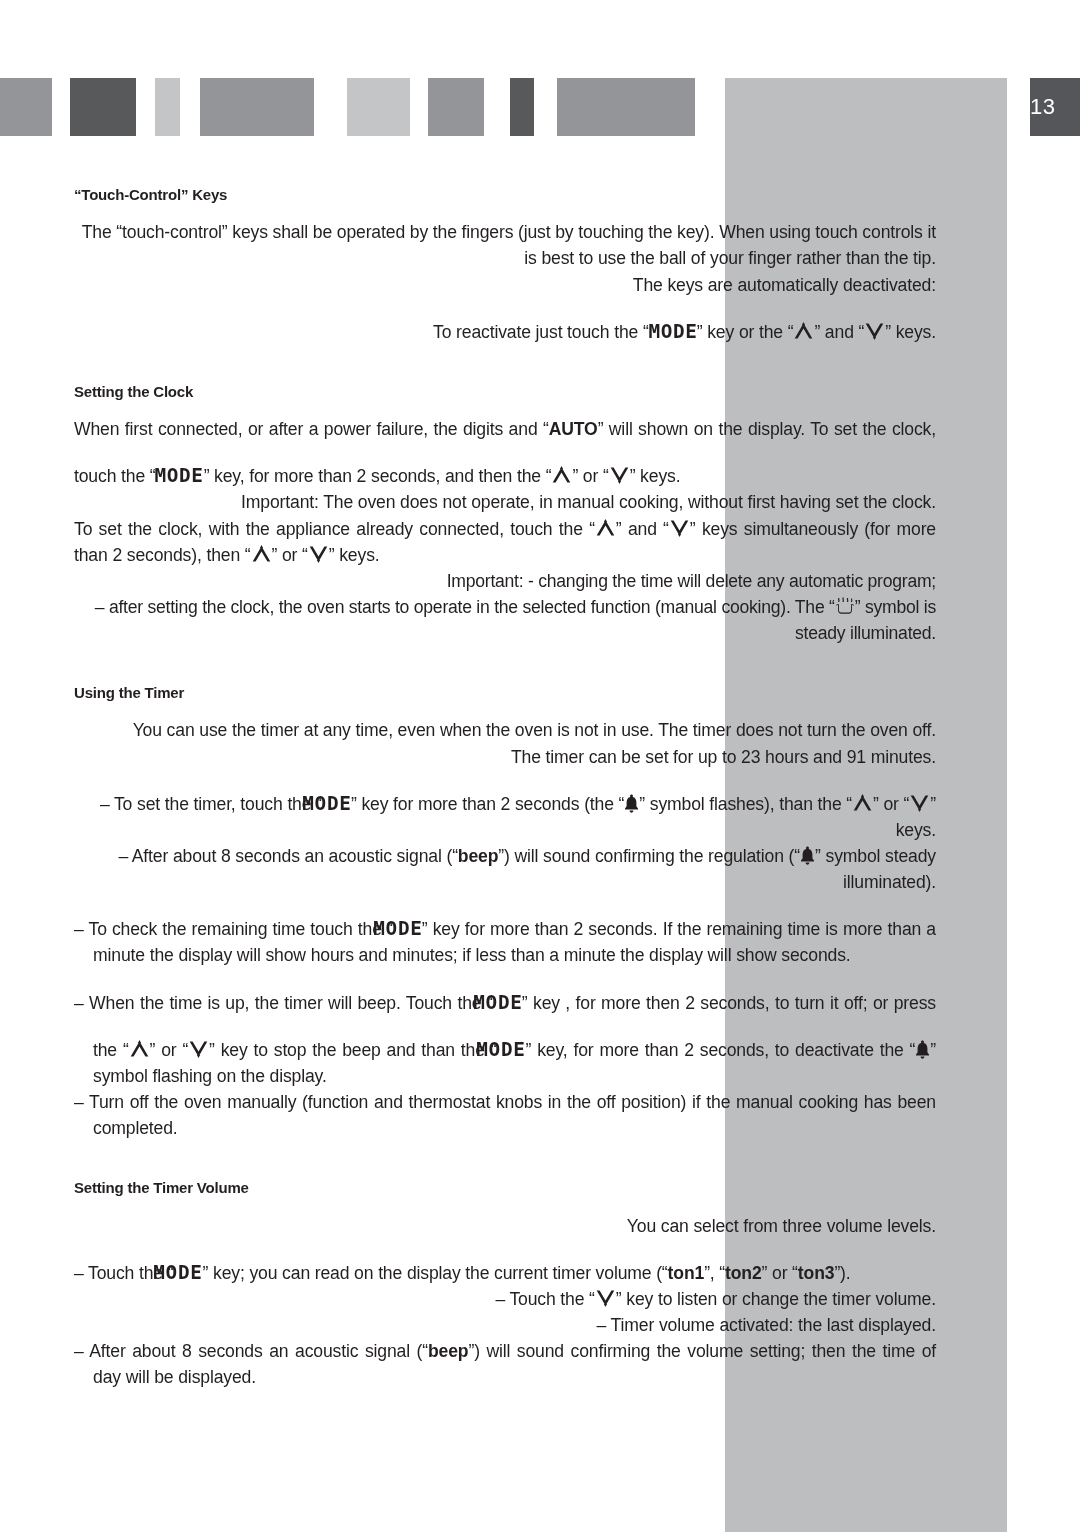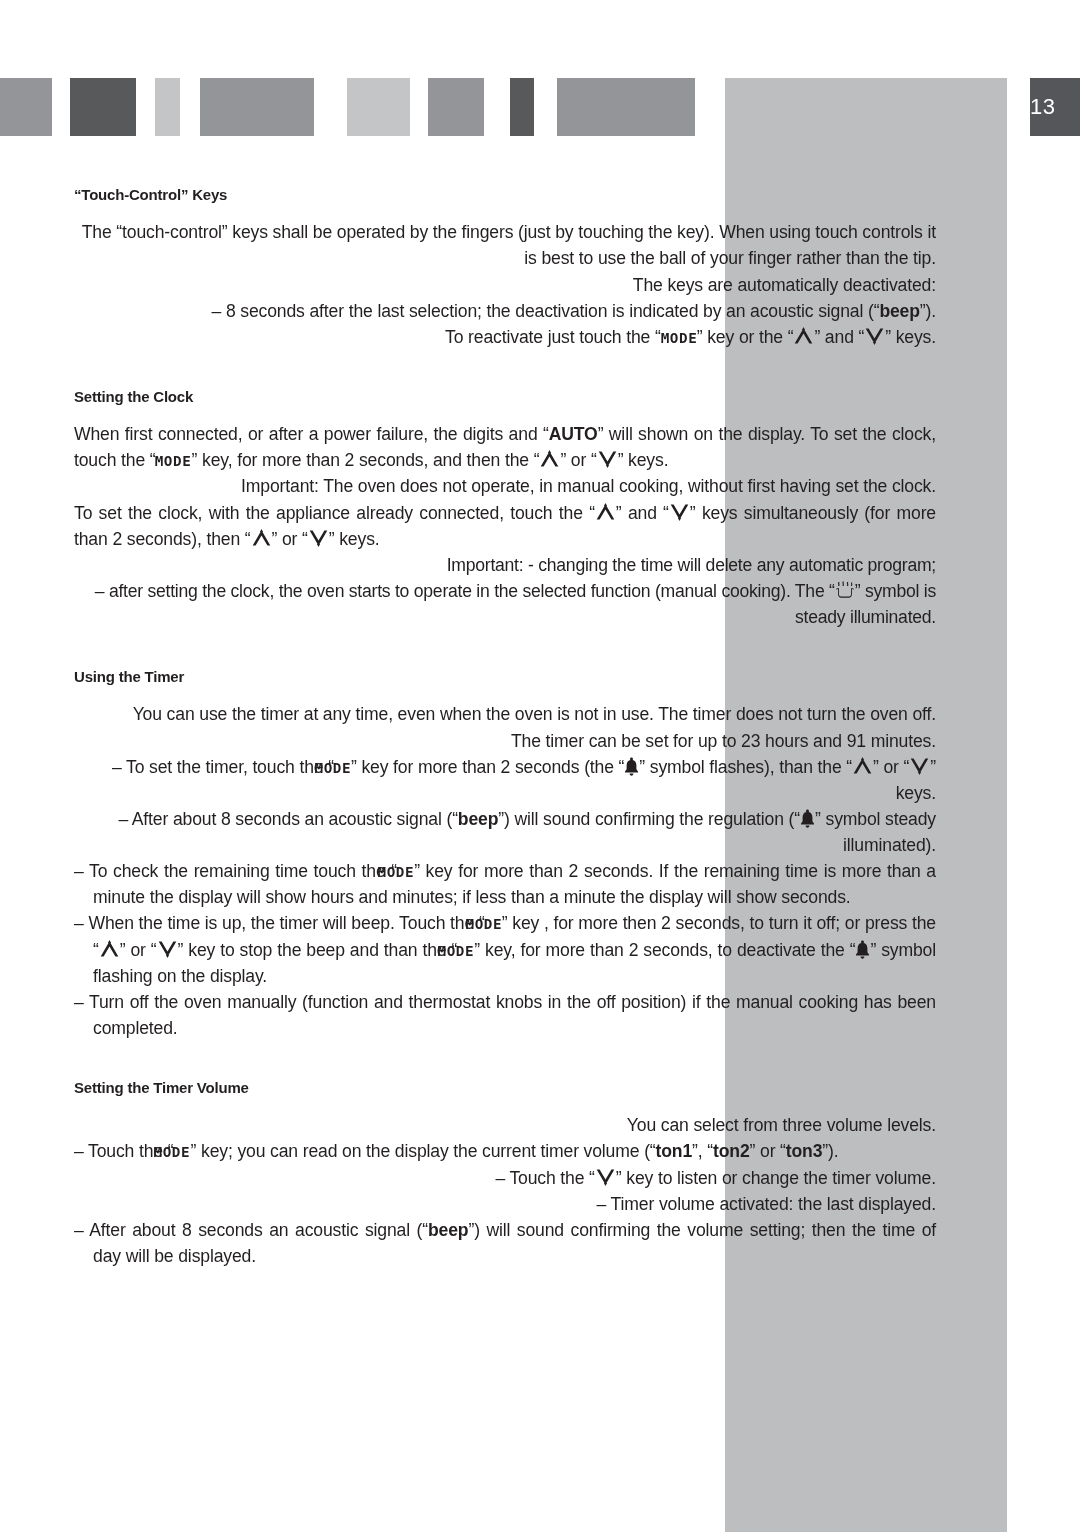--- a/index.html
+++ b/index.html
@@ -86,24 +86,25 @@
     font-weight: normal;
     letter-spacing: -0.25px;
   }
   p.para.just { text-align: justify; }
   b { font-weight: bold; }
 
   
   .mode-key {
     font-family: "DejaVu Sans Mono", monospace;
     font-weight: bold;
-    font-size: 14px;
+    font-size: 19px;
     letter-spacing: 0.6px;
     display: inline-block;
     transform: translateY(-0.5px) scaleX(1.02);
+    margin-top: 19px;
   }
   .ico {
     display: inline-block;
     vertical-align: -3px;
     line-height: 0;
   }
   .ico svg { display: block; }
   .ico-up   { width: 21px; height: 20px; }
   .ico-down { width: 21px; height: 20px; }
   .ico-bell { width: 15px; height: 19px; vertical-align: -3px; }
@@ -128,21 +129,20 @@
 
 <div id="page-number-tab" style="background: rgb(84, 86, 90);">
   <span>13</span>
 </div>
 
 <div id="content">
     <div class="sec">
       <h2 class="sec-title">“Touch-Control” Keys</h2>
       <p class="para">The “touch-control” keys shall be operated by the fingers (just by touching the key). When using touch controls it is best to use the ball of your finger rather than the tip.</p>
       <p class="para">The keys are automatically deactivated:</p>
-      <p class="para">– 8 seconds after the last selection; the deactivation is indicated by an acoustic signal (“<b>beep</b>”).</p>
       <p class="para">To reactivate just touch the “<span class="mode-key">MODE</span>” key or the “<span class="ico ico-up"><svg viewBox="0 0 21 20">
             <path d="M10.5 2.2 L19.3 17.6 L16.4 17.6 L10.5 7.4 L4.6 17.6 L1.7 17.6 Z" fill="#231f20"></path>
             <path d="M10.5 1.0 L12.1 4.0 L8.9 4.0 Z" fill="#231f20"></path>
           </svg></span>” and “<span class="ico ico-down"><svg viewBox="0 0 21 20">
             <path d="M1.7 2.4 L4.6 2.4 L10.5 12.6 L16.4 2.4 L19.3 2.4 L10.5 17.8 Z" fill="#231f20"></path>
             <path d="M8.9 16.0 L12.1 16.0 L10.5 19.0 Z" fill="#231f20"></path>
           </svg></span>” keys.</p>
     </div>
     <div class="sec">
       <h2 class="sec-title">Setting the Clock</h2>

